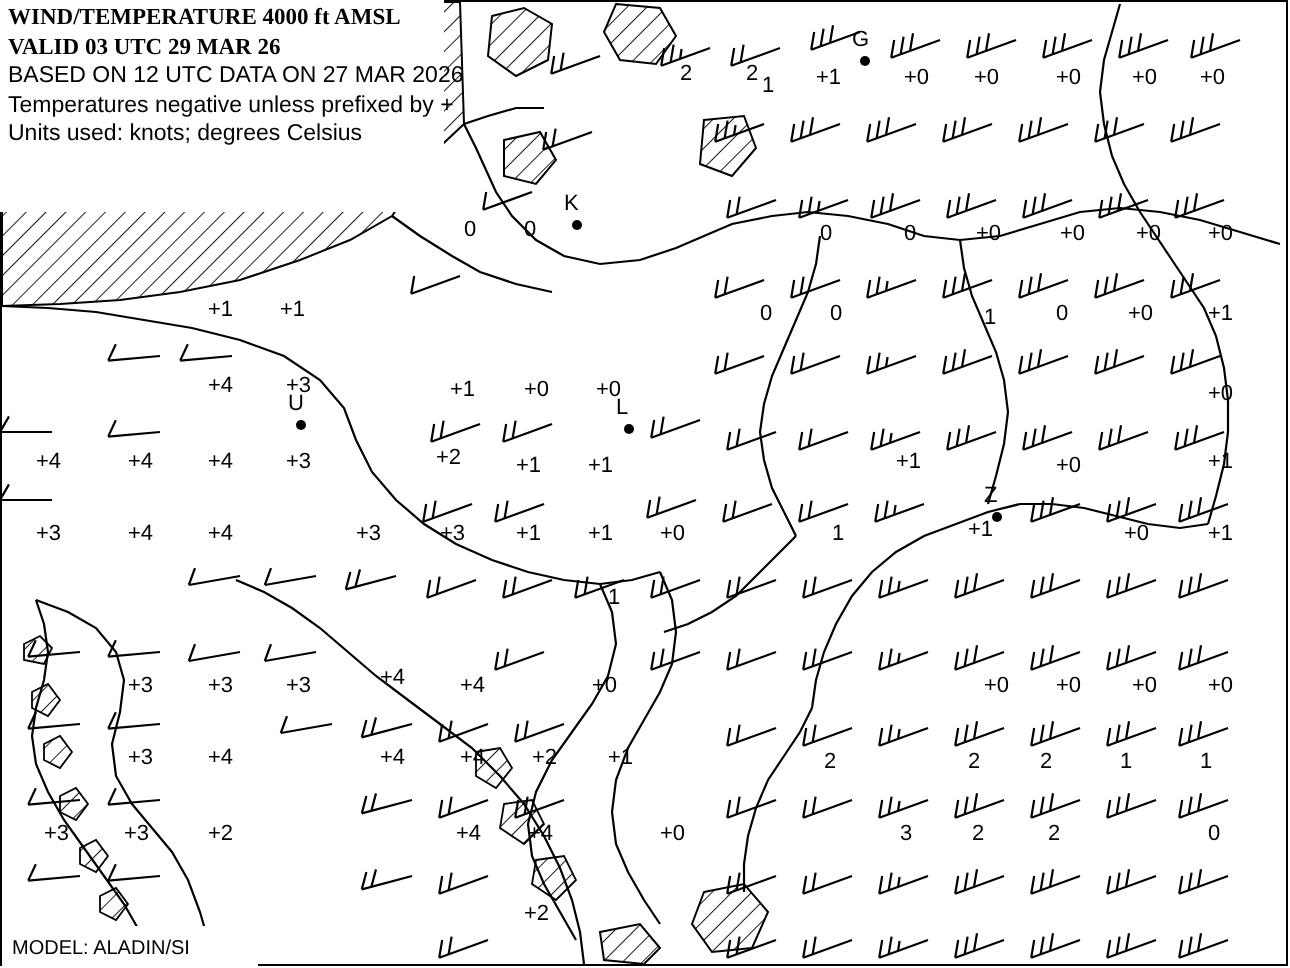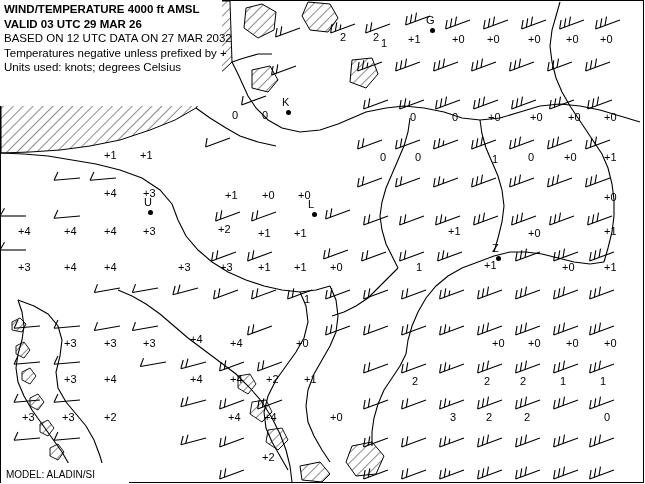--- a/index.html
+++ b/index.html
@@ -2,21 +2,21 @@
 <html><head>
 <meta charset="utf-8">
 <style>
   html,body{margin:0;padding:0;background:#fff;}
   #page{position:relative;width:645px;height:484px;background:#fff;overflow:hidden;
         font-family:"Liberation Sans",sans-serif;}
   #map-frame{position:absolute;left:0;top:0;width:644px;height:483px;border:1px solid #000;box-sizing:border-box;}
   svg.layer{position:absolute;left:0;top:0;width:645px;height:484px;}
   .hdr{position:absolute;left:4px;top:2px;z-index:30;line-height:14.5px;}
   .hdr div{font-size:11.5px;color:#000;white-space:nowrap;}
-  .hdr div.b{font-weight:bold;}
+  .hdr div.b{font-weight:bold;font-family:Liberation Serif, serif;}
   .hdr-bg{position:absolute;left:0;top:0;width:222px;height:106px;background:#fff;z-index:25;}
   .footer-bg{position:absolute;left:1px;bottom:1px;width:128px;height:20px;background:#fff;z-index:25;}
   .footer{position:absolute;left:6px;bottom:4px;z-index:30;font-size:10px;color:#000;white-space:nowrap;}
   .temp{position:absolute;z-index:20;font-size:11px;color:#000;white-space:nowrap;}
   .city{position:absolute;z-index:22;font-size:11px;color:#000;white-space:nowrap;}
   .dot{position:absolute;z-index:22;width:5px;height:5px;background:#000;border-radius:50%;}
 </style>
 </head>
 <body>
 
@@ -797,21 +797,21 @@
         </g>
       </g>
   </svg>
 
   <div id="map-frame"></div>
 
   <div class="hdr-bg"></div>
   <div class="hdr">
     <div class="b"><span>WIND/TEMPERATURE </span><span>4000 ft AMSL</span></div>
     <div class="b">VALID 03 UTC 29 MAR 26</div>
-    <div>BASED ON 12 UTC DATA ON 27 MAR 2032</div>
+    <div>BASED ON 12 UTC DATA ON 27 MAR 2026</div>
     <div>Temperatures negative unless prefixed by +</div>
     <div>Units used: knots; degrees Celsius</div>
   </div>
 
   <div class="footer-bg"></div>
   <div class="footer">MODEL: ALADIN/SI</div>
 
   <div id="temps">
       <div class="temp" style="left: 340px; top: 31px;">2</div>
       <div class="temp" style="left: 373px; top: 31px;">2</div>

